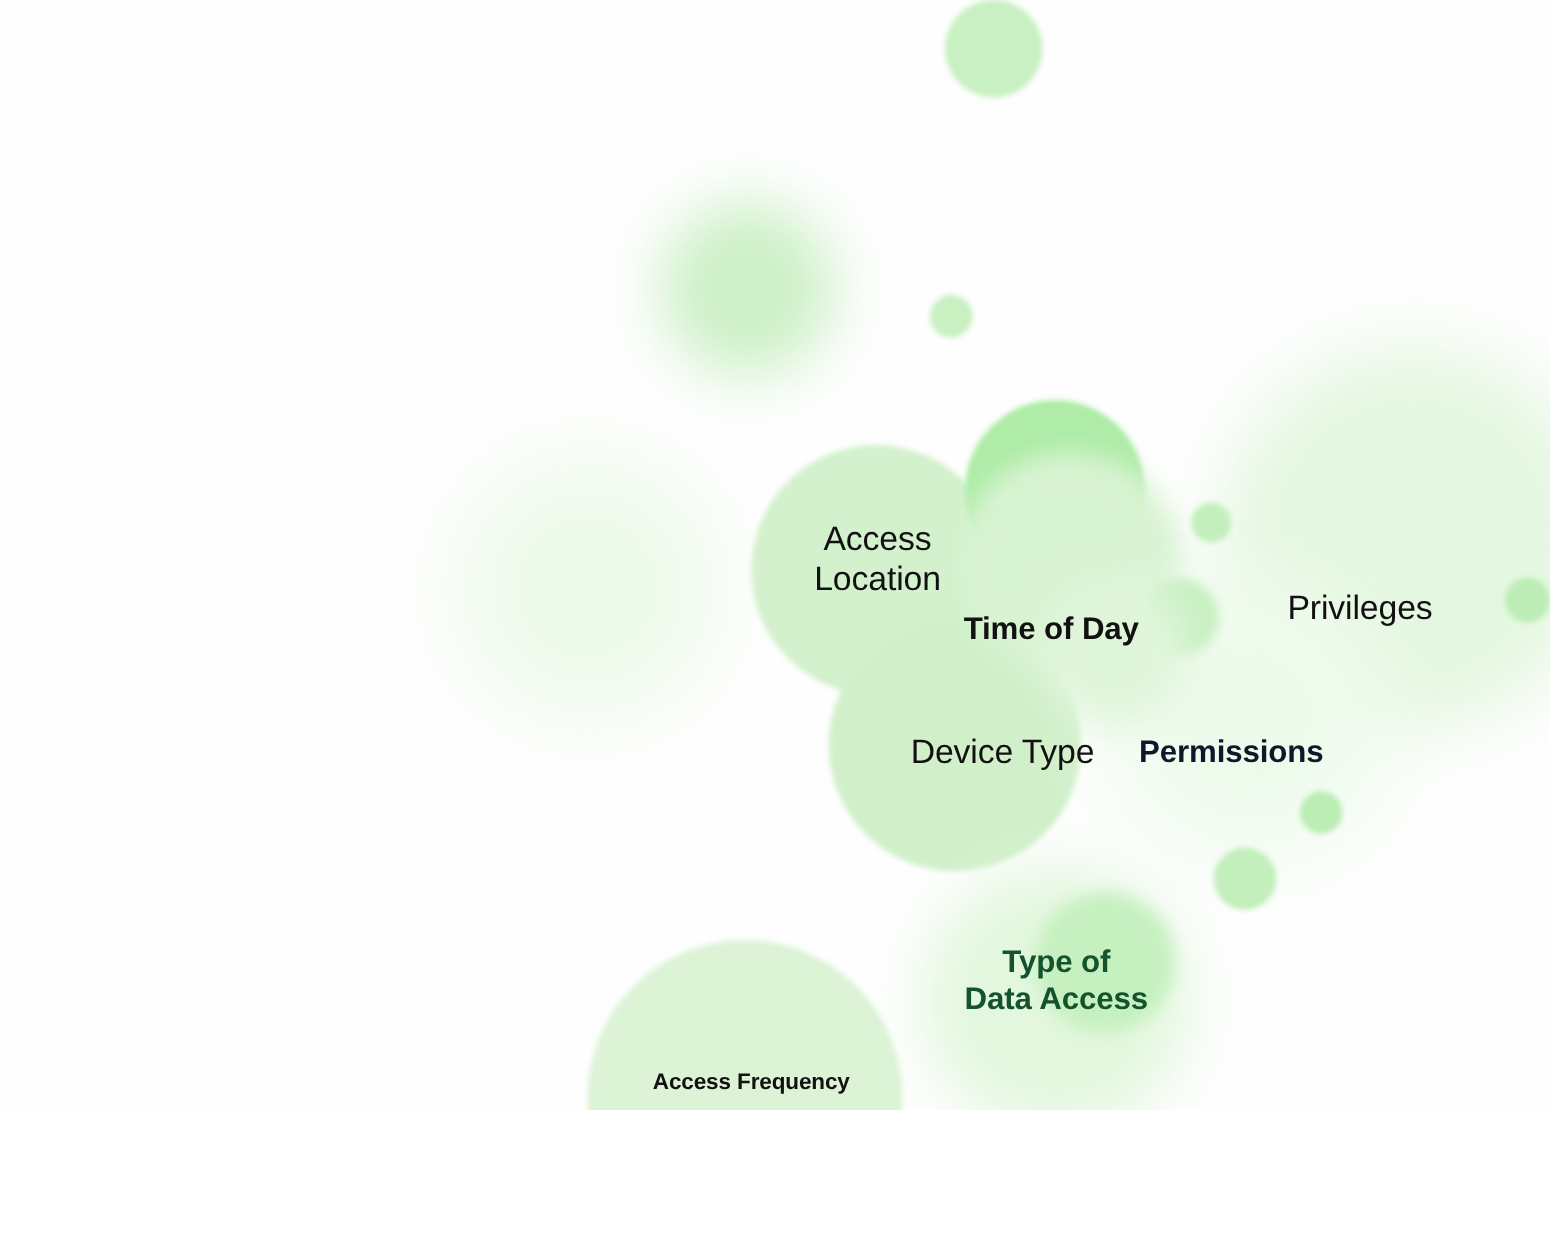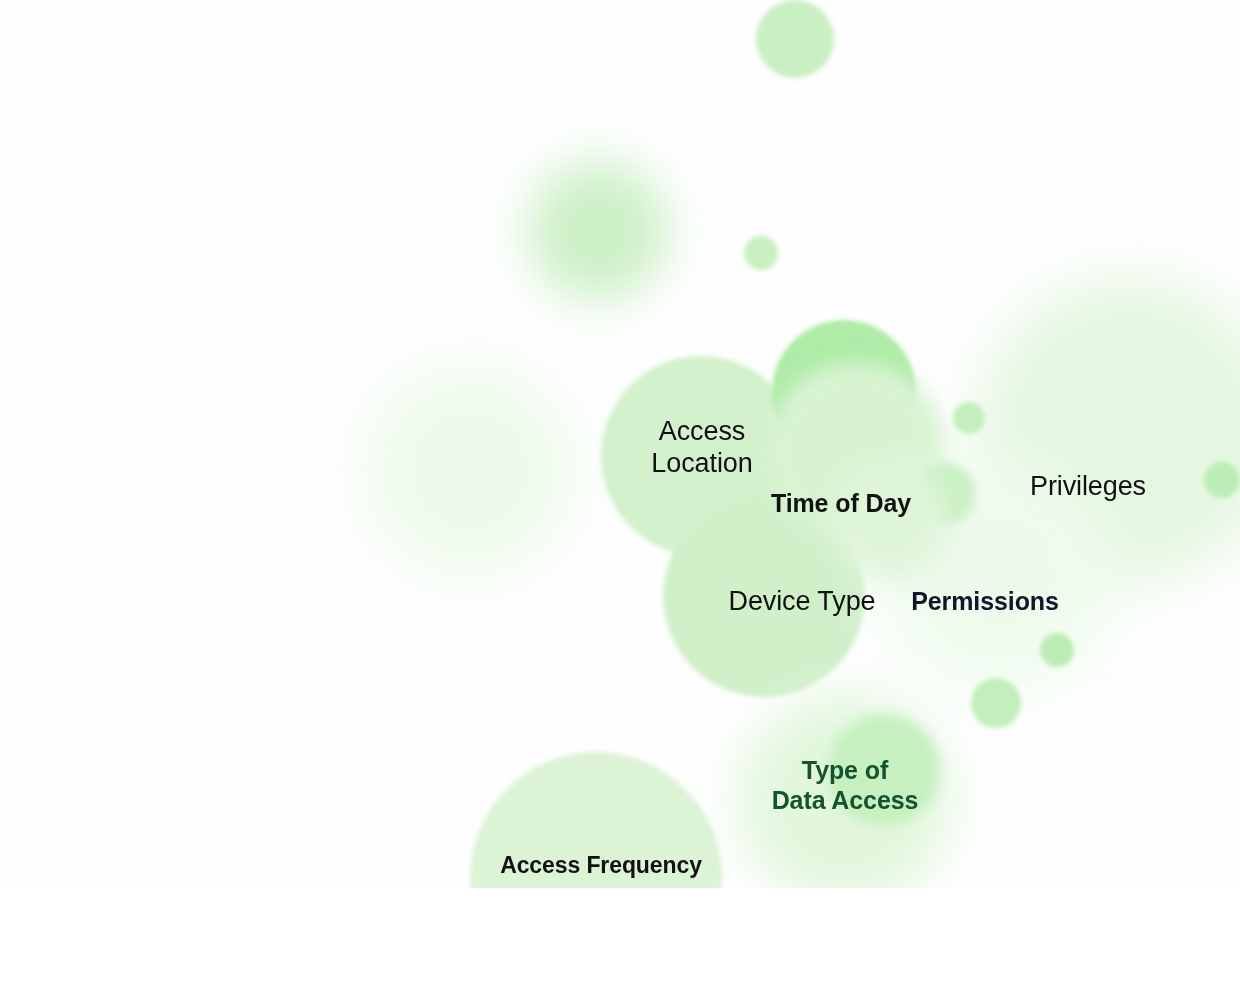--- a/index.html
+++ b/index.html
@@ -60,15 +60,15 @@
     </div>
   <div id="label-layer">
       <div class="label regular" style="left: 702px; top: 448px; font-size: 27px; color: rgb(17, 17, 17);">Access
 Location</div>
       <div class="label bold" style="left: 841px; top: 504px; font-size: 25px; color: rgb(17, 17, 17);">Time of Day</div>
       <div class="label regular" style="left: 1088px; top: 447px; font-size: 27px; color: rgb(17, 17, 17); margin-top: 40px;">Privileges</div>
       <div class="label regular" style="left: 765px; top: 602px; font-size: 27px; color: rgb(17, 17, 17); margin-left: 37px;">Device Type</div>
       <div class="label bold" style="left: 985px; top: 602px; font-size: 25px; color: #0f172a;">Permissions</div>
       <div class="label bold" style="left: 845px; top: 785px; font-size: 25px; color: #14532d;">Type of
 Data Access</div>
-      <div class="label bold" style="left: 601px; top: 866px; font-size: 23px; color: rgb(17, 17, 17);">Access Frequency</div>
+      <div class="label bold" style="left: 601px; top: 866px; font-size: 18px; color: rgb(17, 17, 17);">Access Frequency</div>
     </div>
 </div>
 
 </body></html>

